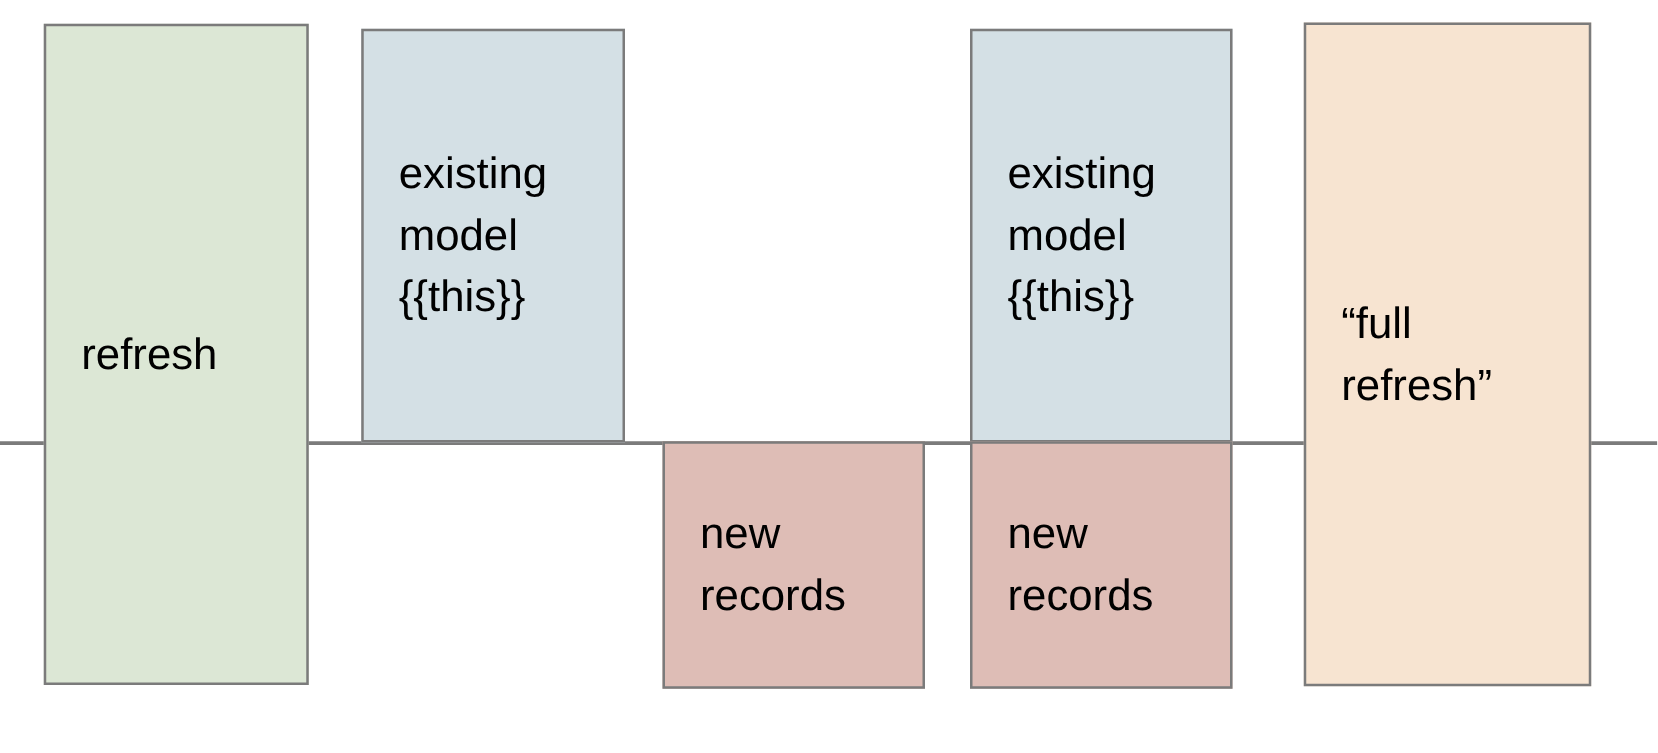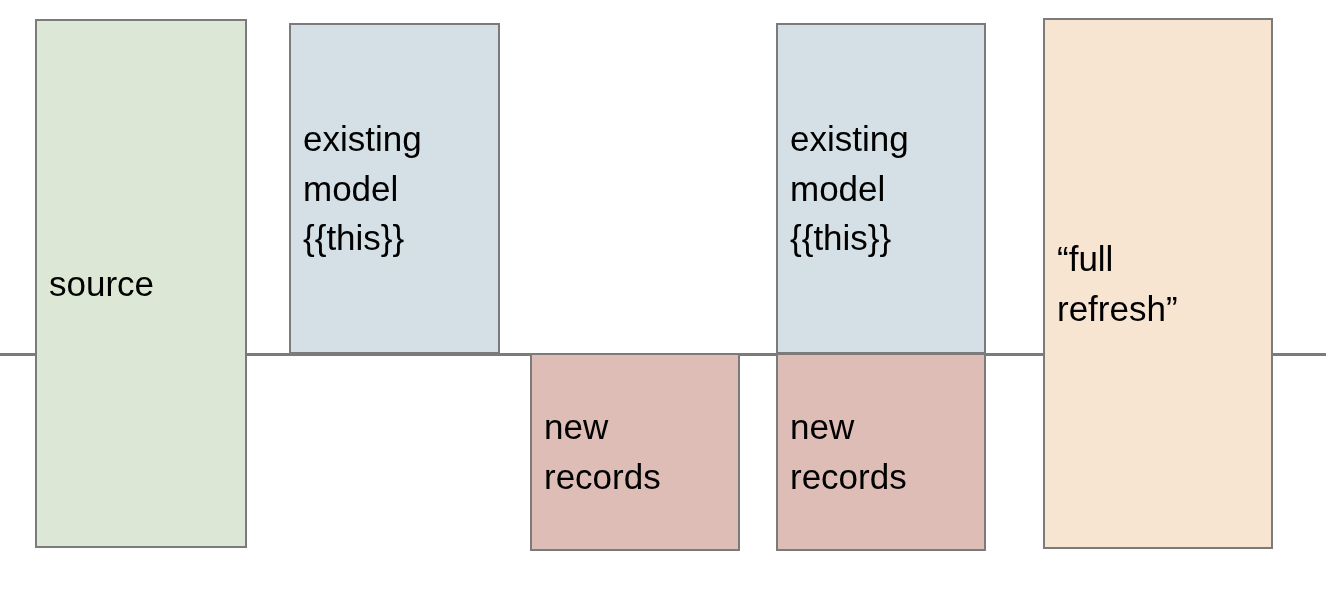--- a/index.html
+++ b/index.html
@@ -30,36 +30,36 @@
     border: 2px solid #7b7b7b;
     display: flex;
     align-items: center;
     justify-content: flex-start;
   }
   .box-label {
     font-size: 35px;
     line-height: 1.42;
     color: #000000;
     white-space: pre-line;
-    padding-left: 12px;
+    padding-left: 28px;
     padding-right: 8px;
     font-family: "Liberation Sans", sans-serif;
   }
   
   .lbl-mid   { align-items: center; }
 </style>
 </head>
 <body>
 
 <div id="canvas">
 
   <div class="axis-line" style="top:353px;"></div>
 
   <div class="box lbl-mid" style="left:35px; top:19px; width:212px; height:529px; background:#dce7d5;">
-    <div class="box-label">source</div>
+    <div class="box-label">refresh</div>
   </div>
 
   <div class="box lbl-mid" style="left:289px; top:23px; width:211px; height:331px; background:#d4e0e5;">
     <div class="box-label">existing
 model
 {{this}}</div>
   </div>
 
   <div class="box lbl-mid" style="left:530px; top:353px; width:210px; height:198px; background:#debdb6;">
     <div class="box-label">new

